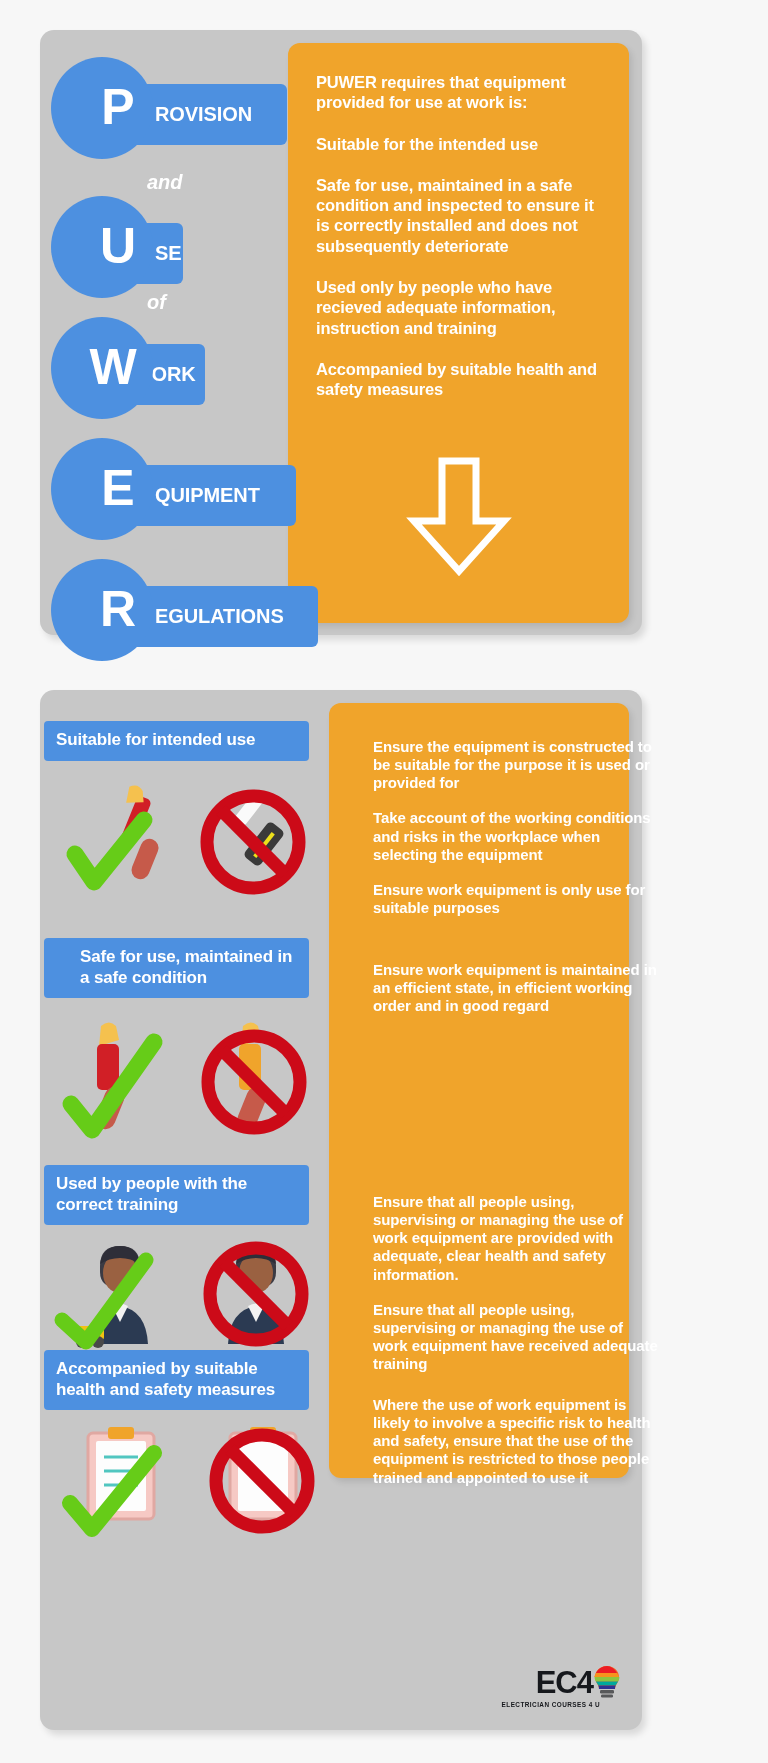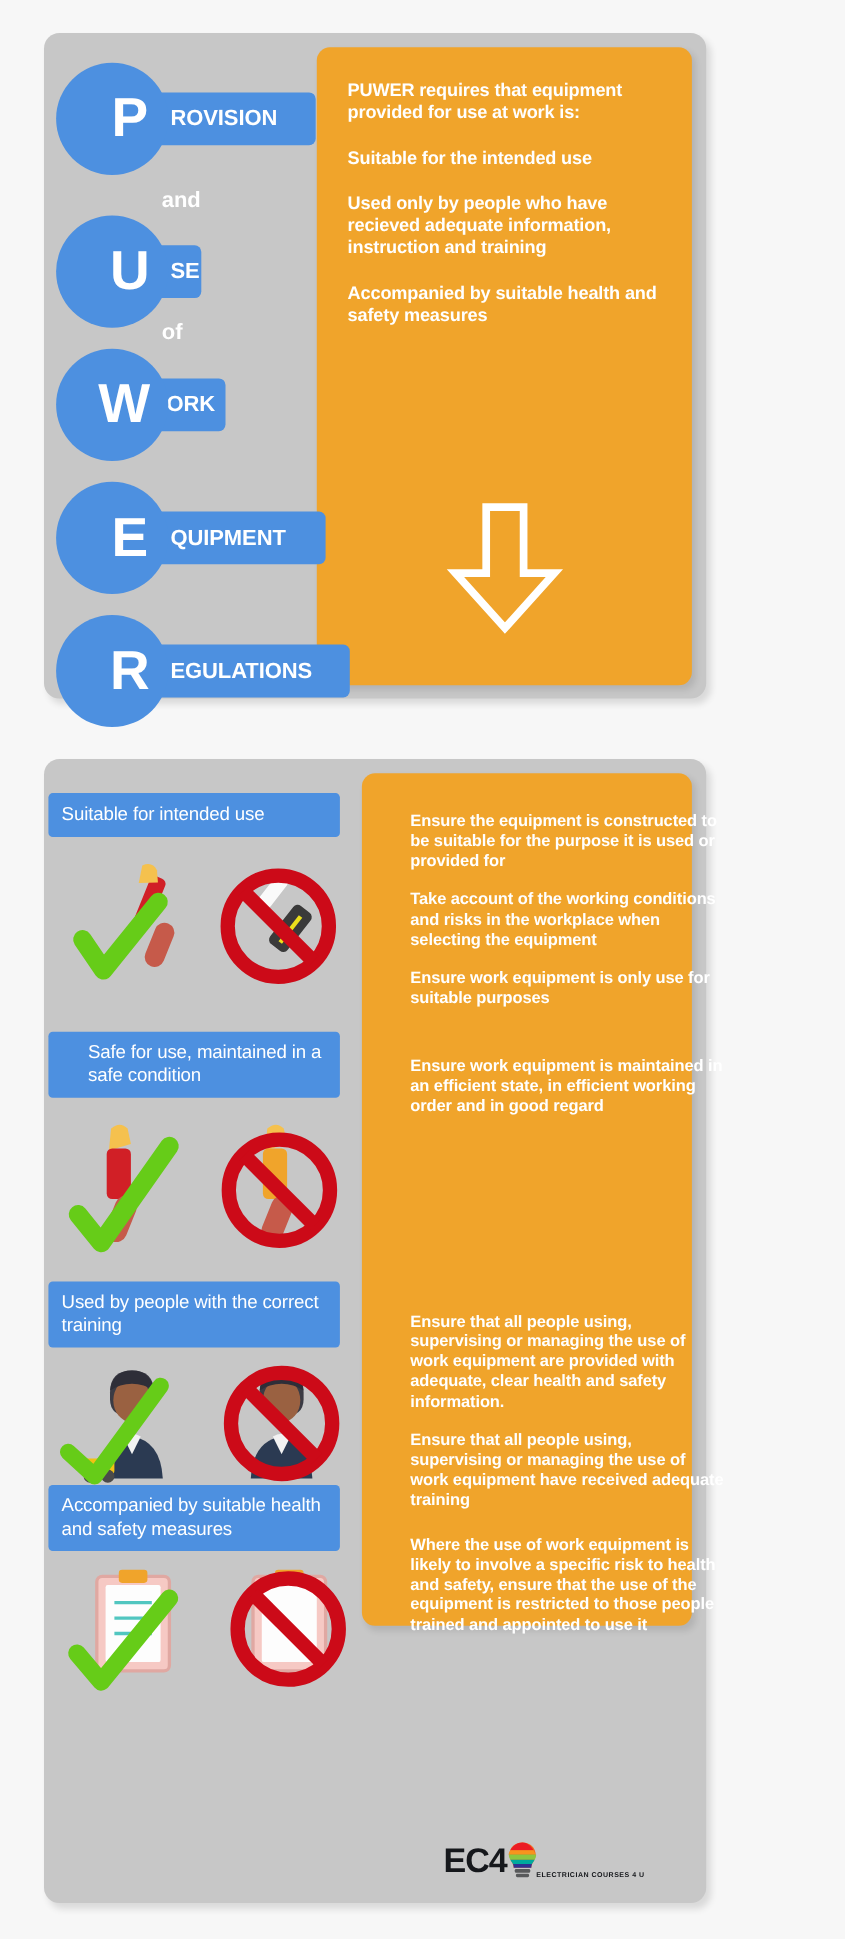--- a/index.html
+++ b/index.html
@@ -30,21 +30,21 @@
   .acro-tab {
     position: absolute;
     left: 56px;
     background: #4d90e0;
     border-radius: 6px;
     color: #ffffff;
     display: flex;
     align-items: center;
     padding-left: 48px;
     padding-right: 13px;
-    height: 48px;
+    height: 61px;
     font-weight: 700;
     font-size: 20px;
     letter-spacing: -0.1px;
     white-space: nowrap;
     z-index: 1;
   }
   .acro-circle {
     position: absolute;
     left: 0; top: 0;
     width: 102px; height: 102px;
@@ -59,20 +59,21 @@
     color: #ffffff;
     font-weight: 700;
     font-size: 50px;
     line-height: 1;
     position: relative;
     left: 16px;
     top: -1px;
   }
   .connector {
     position: absolute;
+    font-style: italic;
     font-weight: 700;
     color: #ffffff;
     font-size: 20px;
     z-index: 3;
   }
 
   
   .orange1 {
     position: absolute;
     left: 248px; top: 13px;
@@ -119,21 +120,21 @@
     left: 0; top: 0;
     width: 289px; height: 100%;
   }
 
   .sec-header {
     position: absolute;
     left: 4px;
     background: #4d90e0;
     border-radius: 4px;
     color: #ffffff;
-    font-weight: 400;
+    font-weight: 700;
     font-size: 17px;
     line-height: 1.22;
     padding: 9px 12px 10px 12px;
     width: 265px;
     z-index: 5;
     letter-spacing: -0.15px;
   }
 
   .icon-pair { position: absolute; left: 0; width: 289px; }
 
@@ -146,24 +147,24 @@
     font-size: 15px;
     line-height: 1.21;
     letter-spacing: -0.1px;
     z-index: 6;
   }
   .orange-block p { margin-bottom: 17px; }
   .orange-block p:last-child { margin-bottom: 0; }
 
   .logo {
     position: absolute;
-    right: 36px;
+    right: 22px;
     bottom: 22px;
     display: flex;
-    flex-direction: row;
+    flex-direction: column;
     align-items: flex-end;
   }
   .logo-main {
     display: flex;
     align-items: center;
     font-weight: 800;
     font-size: 31px;
     color: #16181c;
     letter-spacing: -1px;
     line-height: 1;
@@ -231,20 +232,22 @@
         <div class="acro-circle">
           <span>R</span>
         </div>
       </div>
 
     </div>
 
     <div class="orange1">
       <p>PUWER requires that equipment provided for use at work is:</p>
       <p>Suitable for the intended use</p>
+      <p style="white-space:pre-line;">Safe for use, maintained in a safe condition and inspected to ensure it is correctly installed and does not
+subsequently deteriorate</p>
       <p>Used only by people who have recieved adequate information, instruction and training</p>
       <p>Accompanied by suitable health and safety measures</p>
 
       <div class="down-arrow">
         <svg width="110" height="122" viewBox="0 0 110 122" fill="none">
           <path d="M38 6 H72 V66 H100 L55 116 L10 66 H38 Z" stroke="#ffffff" stroke-width="7" fill="none" stroke-linejoin="miter"></path>
         </svg>
       </div>
     </div>
   </div>

